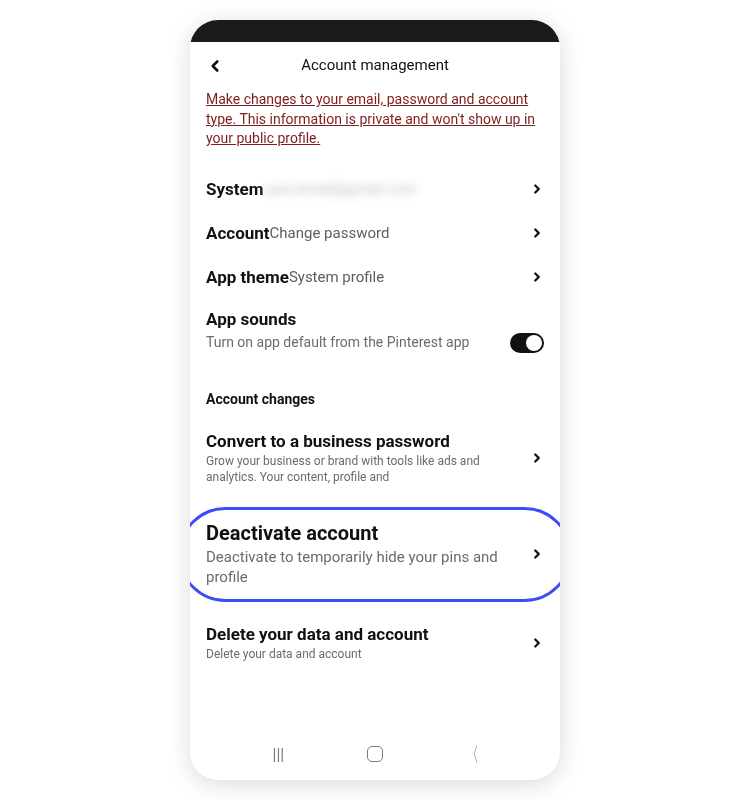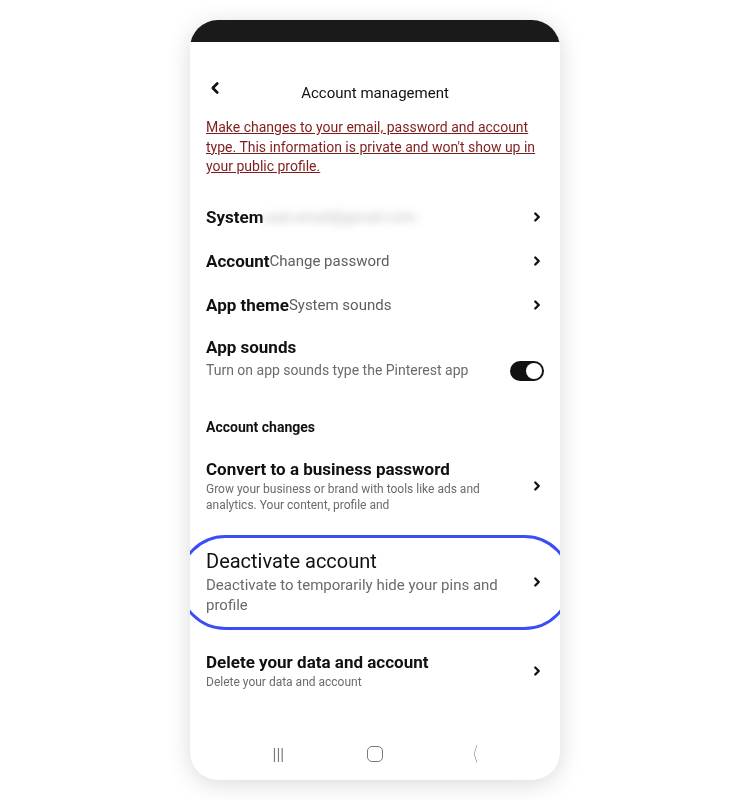--- a/index.html
+++ b/index.html
@@ -27,24 +27,23 @@
       display: flex;
       flex-direction: column;
     }
     .notch-bar {
       height: 22px;
       background: #1a1a1a;
       border-radius: 28px 28px 0 0;
     }
     .header {
       display: flex;
-      align-items: flex-end;
+      align-items: flex-start;
       padding: 14px 13px 10px;
       position: relative;
-      margin-top: 28px;
     }
     .back-btn {
       position: absolute;
       left: 16px;
       font-size: 20px;
       font-weight: 700;
       cursor: pointer;
     }
     .header-title {
       flex: 1;
@@ -170,21 +169,21 @@
       left: -4px;
       right: -4px;
       top: 0;
       bottom: 0;
       border: 3px solid #3b4ef5;
       border-radius: 50px;
       pointer-events: none;
     }
     .highlight-wrap .big-row-title {
       font-size: 20px;
-      font-weight: 400;
+      font-weight: 700;
     }
     .highlight-wrap .big-row-desc {
       font-size: 15px;
     }
     .nav-bar {
       display: flex;
       justify-content: space-around;
       align-items: center;
       padding: 12px 40px 14px;
       border-top: 0;
@@ -246,33 +245,33 @@
       <div class="row-value">Change password</div>
       <div class="chevron">
         <svg width="14" height="14" viewBox="0 0 24 24" fill="none" stroke="#111" stroke-width="4" stroke-linecap="round" stroke-linejoin="round">
             <polyline points="9 18 15 12 9 6"></polyline>
           </svg>
       </div>
     </div>
 
     <div class="row">
       <div class="row-label">App theme</div>
-      <div class="row-value">System sounds</div>
+      <div class="row-value">System profile</div>
       <div class="chevron">
         <svg width="14" height="14" viewBox="0 0 24 24" fill="none" stroke="#111" stroke-width="4" stroke-linecap="round" stroke-linejoin="round">
             <polyline points="9 18 15 12 9 6"></polyline>
           </svg>
       </div>
     </div>
 
     <div class="sounds-block">
       <div class="sounds-header">
         <div class="sounds-text">
           <div class="sounds-title">App sounds</div>
-          <div class="sounds-desc">Turn on app sounds type the Pinterest app</div>
+          <div class="sounds-desc">Turn on app default from the Pinterest app</div>
         </div>
         <div class="toggle"></div>
       </div>
     </div>
 
     <div class="section-label">Account changes</div>
 
     <div class="big-row">
       <div class="big-row-text">
         <div class="big-row-title">Convert to a business password</div>

